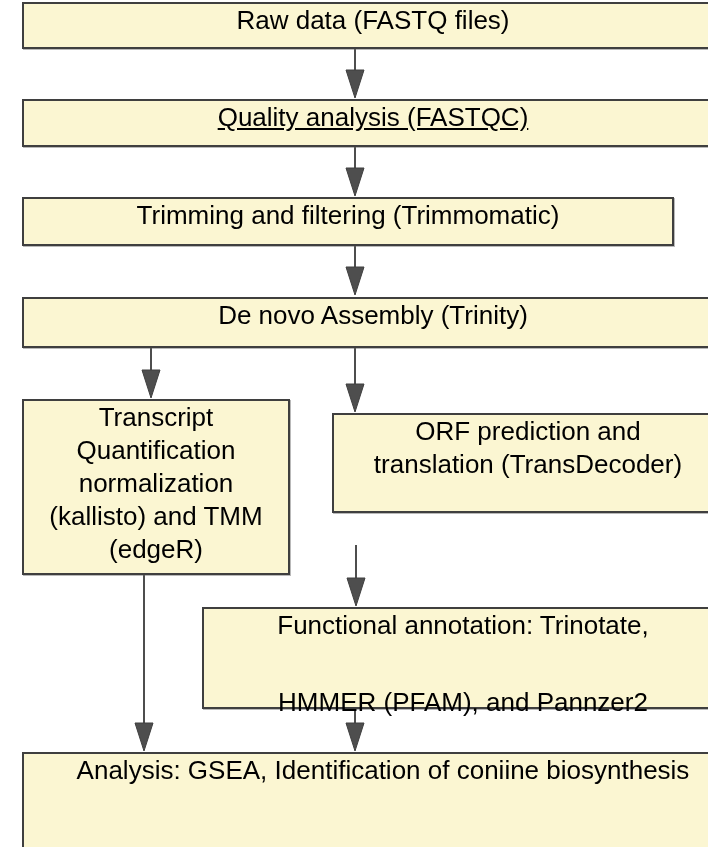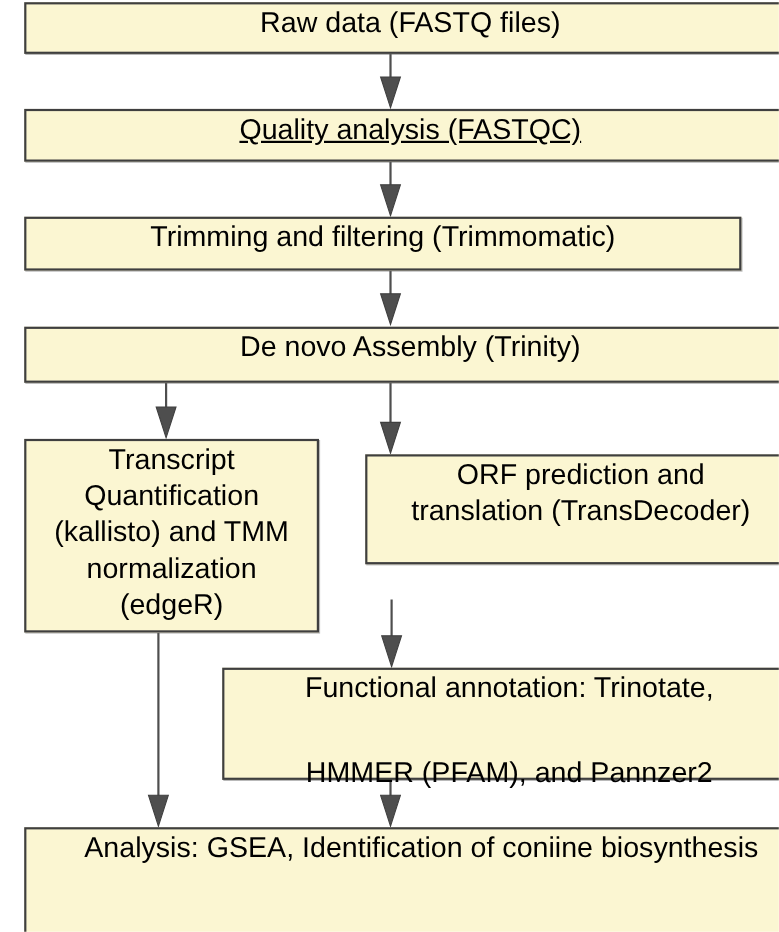--- a/index.html
+++ b/index.html
@@ -116,22 +116,22 @@
     <div class="line">Trimming and filtering (Trimmomatic)</div>
   </div>
 
   <div class="node" id="node-assembly">
     <div class="line">De novo Assembly (Trinity)</div>
   </div>
 
   <div class="node" id="node-transcript">
     <div class="line">Transcript</div>
     <div class="line">Quantification</div>
+    <div class="line">normalization</div>
     <div class="line">(kallisto) and TMM</div>
-    <div class="line">normalization</div>
     <div class="line">(edgeR)</div>
   </div>
 
   <div class="node" id="node-orf">
     <div class="line">ORF prediction and</div>
     <div class="line">translation (TransDecoder)</div>
   </div>
 
   <div class="node" id="node-functional">
     <div class="line">Functional annotation: Trinotate,</div>

